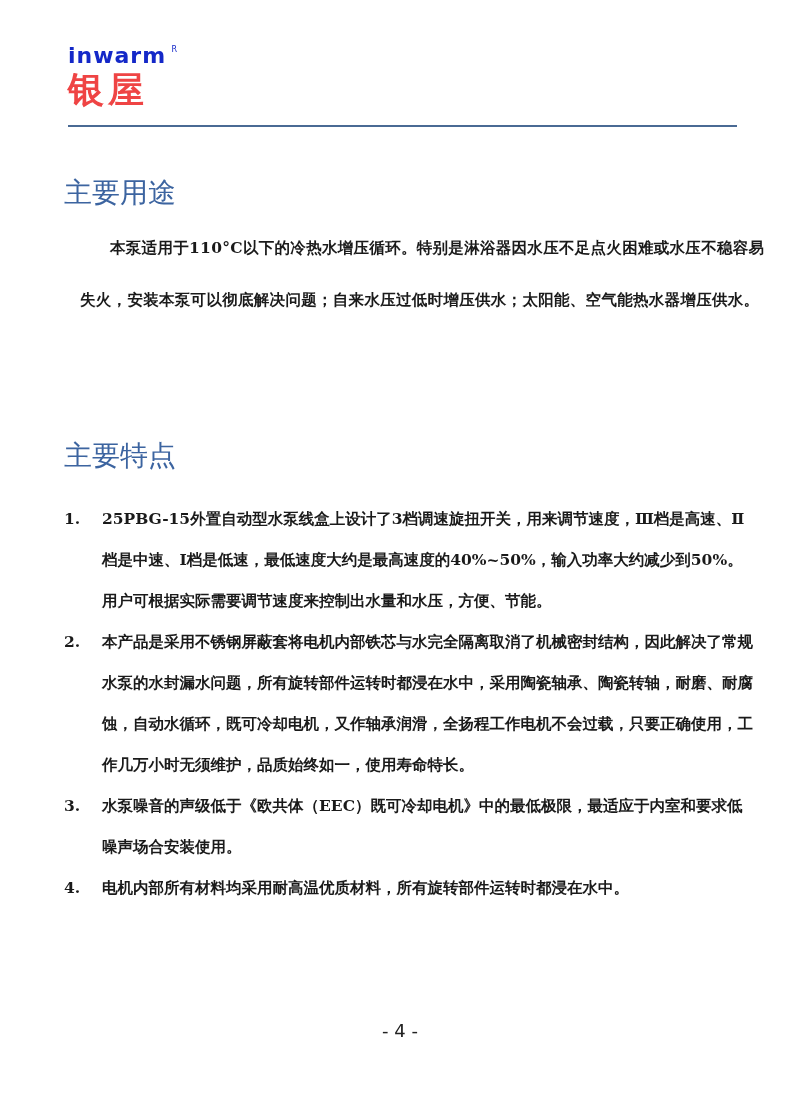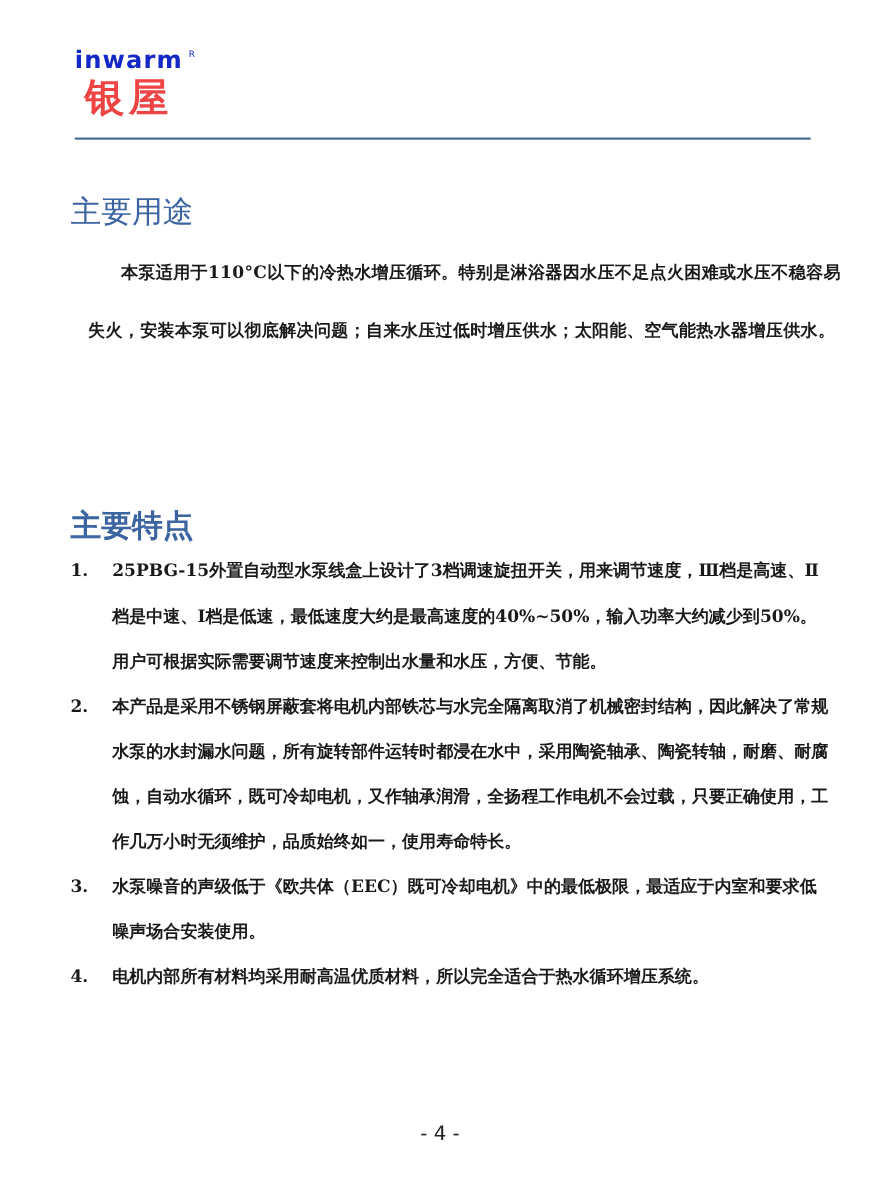--- a/index.html
+++ b/index.html
@@ -1,18 +1,18 @@
 <!DOCTYPE html>
 <html><head>
 <meta charset="utf-8">
 <style>
   html, body { margin: 0; padding: 0; background: #ffffff; }
   body { width: 800px; height: 1093px; position: relative; overflow: hidden;
          font-family: "DejaVu Serif", "Liberation Serif", serif; color: #1a1a1a; }
-  .logo { position: absolute; left: 68px; top: 44px; text-align: center; }
+  .logo { position: absolute; left: 68px; top: 44px; }
   .logo-en { font-family: "DejaVu Sans", "Liberation Sans", sans-serif; font-weight: bold;
              color: #1428c8; font-size: 22px; letter-spacing: 1px; line-height: 24px; position: relative; }
   .logo-reg { position: absolute; top: -6px; right: -12px; font-size: 8px; font-weight: normal; color: #1428c8; }
   .logo-cn { font-family: "DejaVu Sans", "Liberation Sans", sans-serif; font-weight: bold;
              color: #ef4444; font-size: 36px; line-height: 40px; letter-spacing: 4px; margin-top: 2px; }
   .divider { position: absolute; left: 68px; top: 125px; width: 669px; height: 2px; background: #4a6a94; }
   .heading { position: absolute; left: 64px; font-size: 28px; color: #3c64a0;
              font-family: "DejaVu Serif", "Liberation Serif", serif; }
   .para { position: absolute; left: 80px; width: 690px; font-size: 15.5px; font-weight: bold;
           line-height: 52px; letter-spacing: 0.3px; }
@@ -36,34 +36,34 @@
 </div>
 
 <div class="divider"></div>
 
 <div class="heading" style="top:174px;">主要用途</div>
 
 <div class="para" style="top:222px;">
   <span class="indent"></span><span>本泵适用于110°C以下的冷热水增压循环。特别是淋浴器因水压不足点火困难或水压不稳容易失火，安装本泵可以彻底解决问题；自来水压过低时增压供水；太阳能、空气能热水器增压供水。</span>
 </div>
 
-<div class="heading" style="top:459px;font-weight:bold;">主要特点</div>
+<div class="heading" style="top:437px;">主要特点</div>
 
 <div class="list" style="top:498px;">
   <div class="list-item">
     <span class="list-num">1.</span>
     <span class="list-text">25PBG-15外置自动型水泵线盒上设计了3档调速旋扭开关，用来调节速度，Ⅲ档是高速、Ⅱ档是中速、Ⅰ档是低速，最低速度大约是最高速度的40%~50%，输入功率大约减少到50%。用户可根据实际需要调节速度来控制出水量和水压，方便、节能。</span>
   </div>
   <div class="list-item">
     <span class="list-num">2.</span>
     <span class="list-text">本产品是采用不锈钢屏蔽套将电机内部铁芯与水完全隔离取消了机械密封结构，因此解决了常规水泵的水封漏水问题，所有旋转部件运转时都浸在水中，采用陶瓷轴承、陶瓷转轴，耐磨、耐腐蚀，自动水循环，既可冷却电机，又作轴承润滑，全扬程工作电机不会过载，只要正确使用，工作几万小时无须维护，品质始终如一，使用寿命特长。</span>
   </div>
   <div class="list-item">
     <span class="list-num">3.</span>
     <span class="list-text">水泵噪音的声级低于《欧共体（EEC）既可冷却电机》中的最低极限，最适应于内室和要求低噪声场合安装使用。</span>
   </div>
   <div class="list-item">
     <span class="list-num">4.</span>
-    <span class="list-text">电机内部所有材料均采用耐高温优质材料，所以完全适合于热水循环增压系统。</span>
+    <span class="list-text">电机内部所有材料均采用耐高温优质材料，所有旋转部件运转时都浸在水中。</span>
   </div>
 </div>
 
 <div class="page-num">- 4 -</div>
 
 </body></html>

